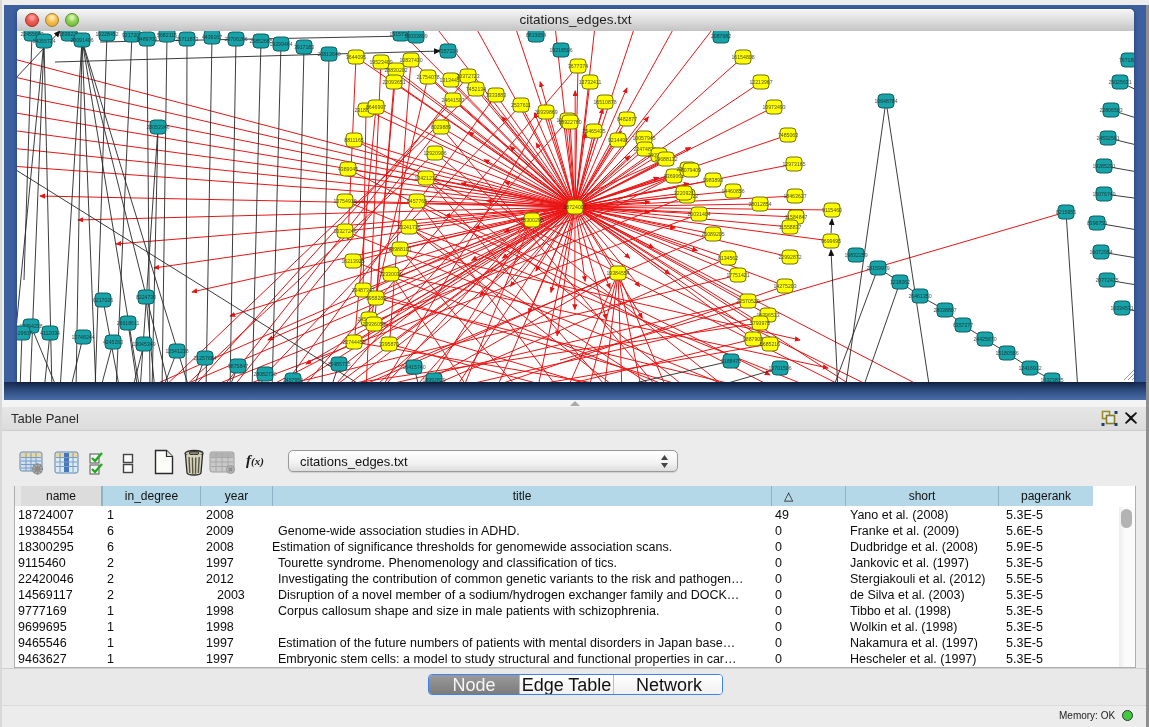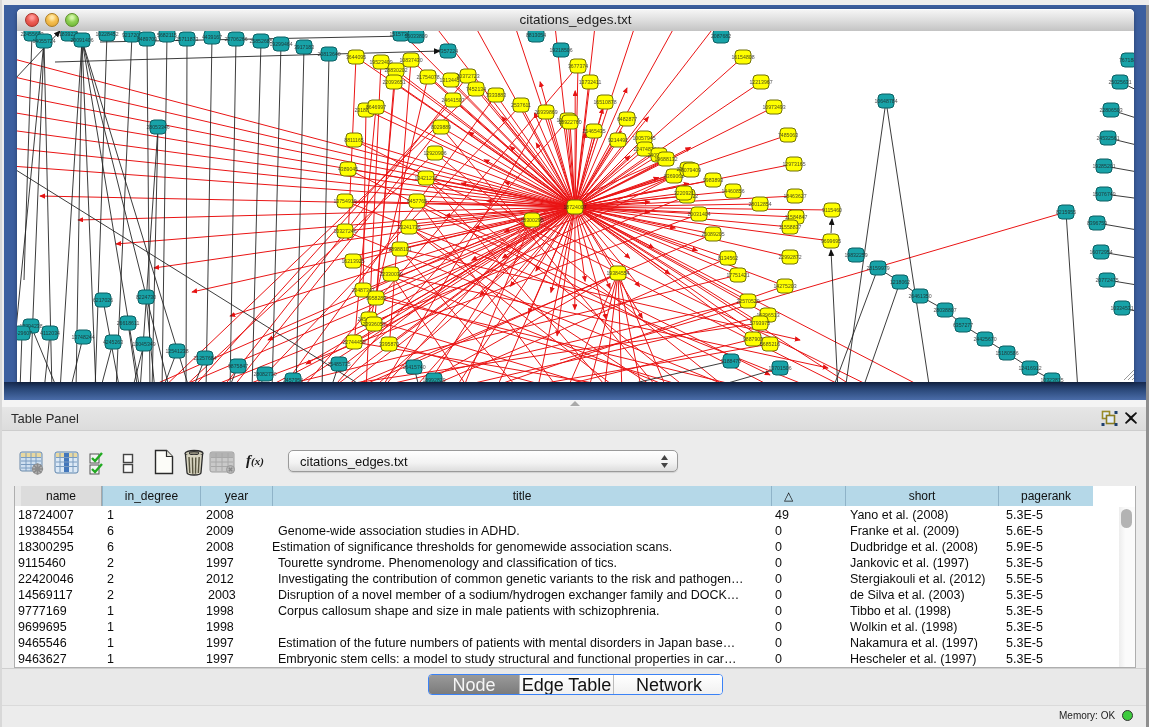--- a/index.html
+++ b/index.html
@@ -1050,21 +1050,21 @@
         <span style="left:92px">2</span>
         <span style="left:191px">2012</span>
         <span style="left:263px">Investigating the contribution of common genetic variants to the risk and pathogen…</span>
         <span style="left:760px">0</span>
         <span style="left:835px">Stergiakouli et al. (2012)</span>
         <span style="left:991px">5.5E‑5</span>
       </div>
 <div class="trow" style="top:80px">
         <span style="left:3px">14569117</span>
         <span style="left:92px">2</span>
-        <span style="left:193px">2003</span>
+        <span style="left:202px">2003</span>
         <span style="left:263px">Disruption of a novel member of a sodium/hydrogen exchanger family and DOCK…</span>
         <span style="left:760px">0</span>
         <span style="left:835px">de Silva et al. (2003)</span>
         <span style="left:991px">5.3E‑5</span>
       </div>
 <div class="trow" style="top:96px">
         <span style="left:3px">9777169</span>
         <span style="left:92px">1</span>
         <span style="left:191px">1998</span>
         <span style="left:263px">Corpus callosum shape and size in male patients with schizophrenia.</span>

